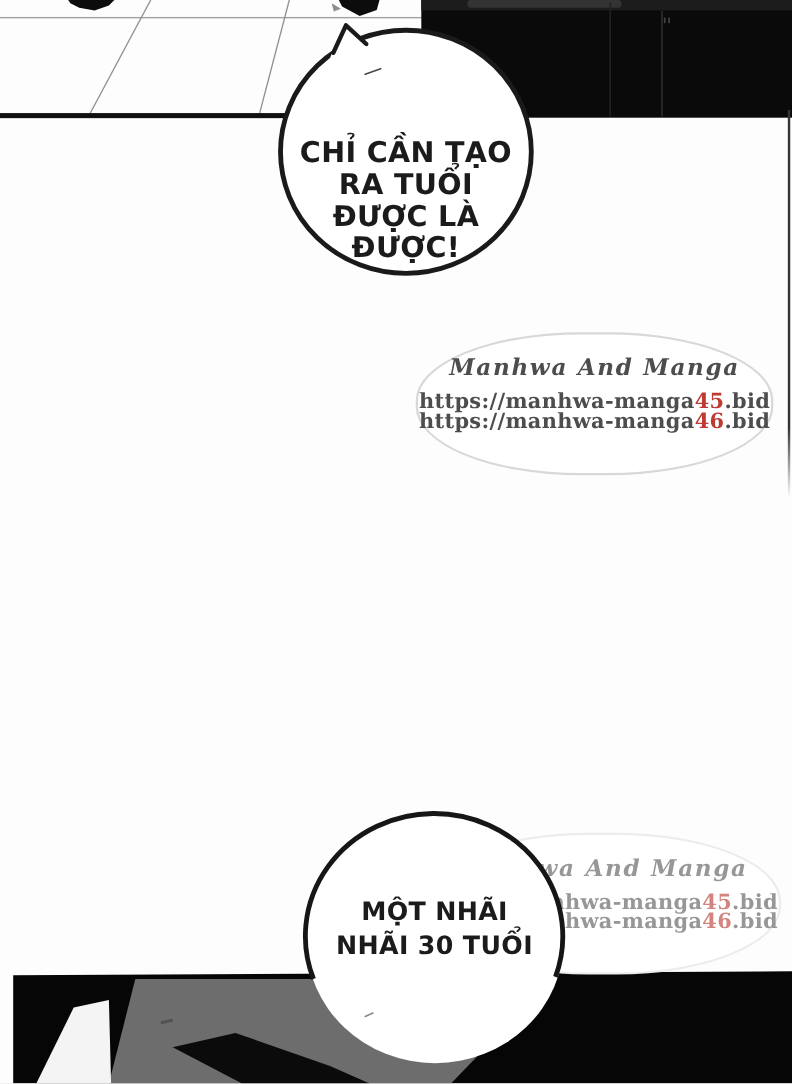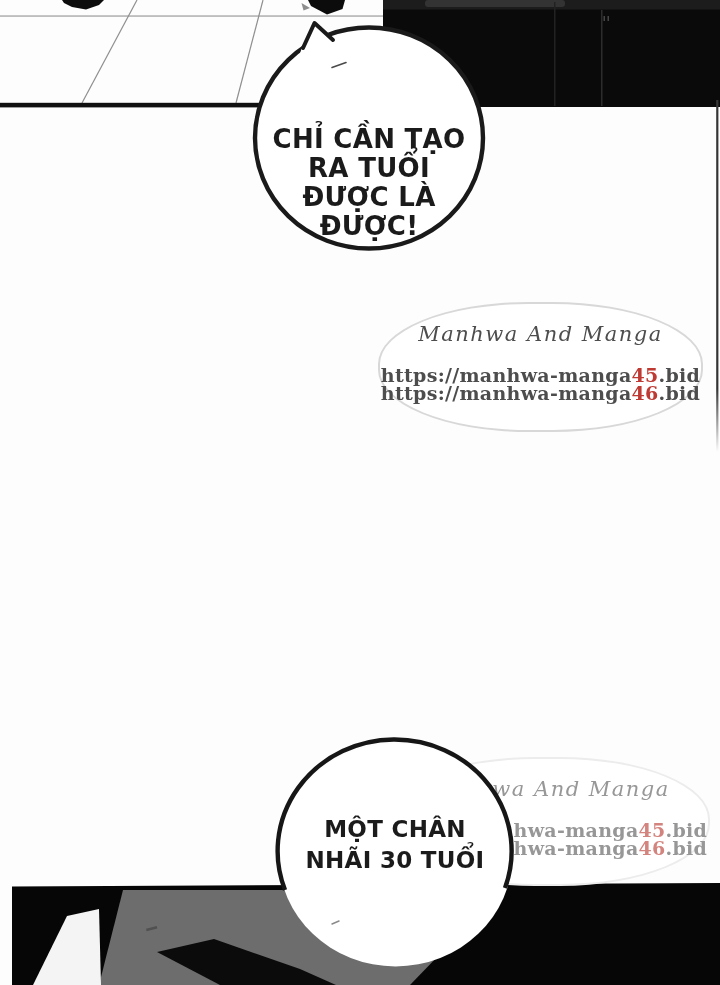--- a/index.html
+++ b/index.html
@@ -28,27 +28,27 @@
     border-radius:150px / 62px;
   }
   .wm-box.wm2{
     left:385px;top:757px;width:325px;height:129px;
     border:2px solid var(--wm-border-faded);
     border-radius:150px / 62px;
   }
   .wm-title{
     margin-top:18px;
     font-family:"DejaVu Serif",serif;
-    font-style:italic;font-weight:normal;
+    font-style:italic;font-weight:bold;
     font-size:21px;line-height:24px;
     letter-spacing:1.5px;
     color:var(--wm-text);
   }
   .wm2 .wm-title{color:var(--wm-text-faded);}
-  .wm-urls{margin-top:21px;}
+  .wm-urls{margin-top:11px;}
   .wm-url{
     display:block;
     font-family:"DejaVu Serif",serif;
     font-weight:bold;
     font-size:19px;line-height:17.5px;
     letter-spacing:0.3px;
     color:var(--wm-text);
     white-space:nowrap;
   }
   .wm2 .wm-url{color:var(--wm-text-faded);}
@@ -144,17 +144,17 @@
   </svg>
 
   <div class="bubble-text bt1">
     <span>CHỈ CẦN TẠO</span>
     <span>RA TUỔI</span>
     <span>ĐƯỢC LÀ</span>
     <span>ĐƯỢC!</span>
   </div>
 
   <div class="bubble-text bt2">
-    <span>MỘT CHÂN</span>
+    <span>MỘT NHÃI</span>
     <span>NHÃI 30 TUỔI</span>
   </div>
 
 </div>
 
 </body></html>

